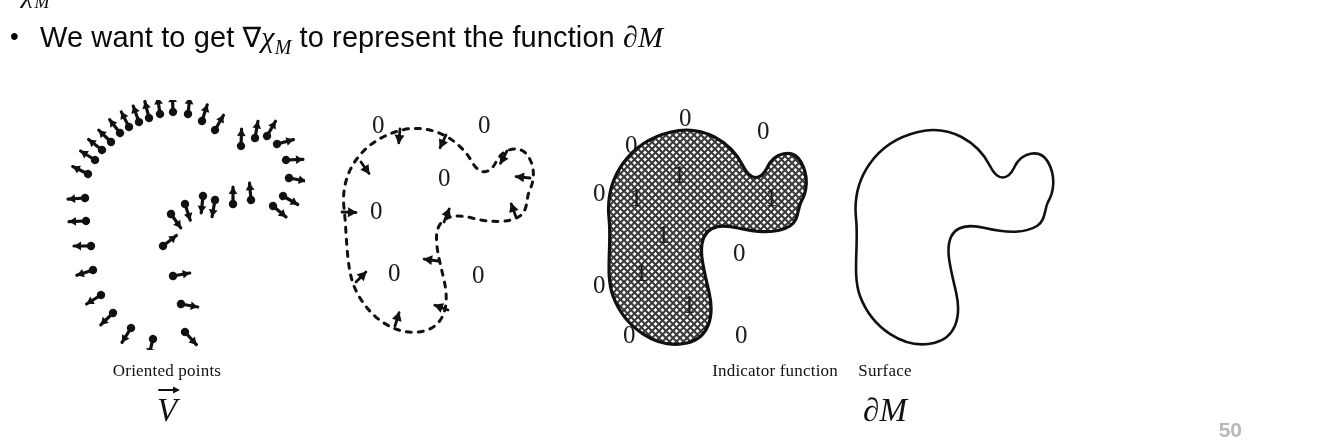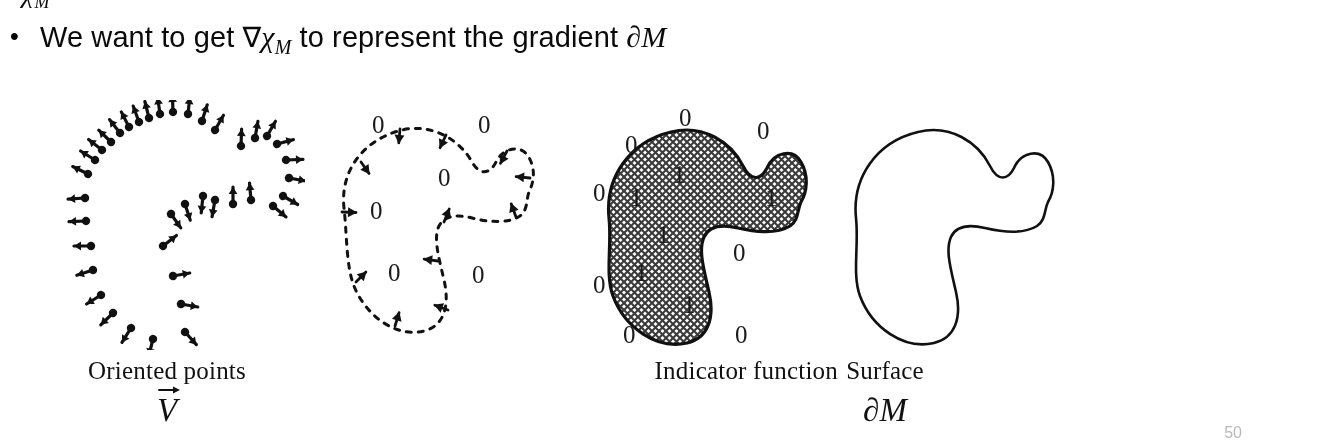--- a/index.html
+++ b/index.html
@@ -86,21 +86,21 @@
   
   .caption {
     position: absolute;
     top: 356px;
     width: 290px;
     text-align: center;
     font-family: "Liberation Serif", serif;
     color: #111111;
   }
   .caption .caption-title {
-    font-size: 25px;
+    font-size: 17px;
     line-height: 30px;
     letter-spacing: 0.2px;
     white-space: nowrap;
   }
   .caption .caption-symbol {
     display: block;
     margin-top: 4px;
     font-size: 33px;
     line-height: 40px;
     font-style: italic;
@@ -138,33 +138,34 @@
     font-size: 25px;
     line-height: 25px;
     color: #1a1a1a;
   }
 
   
   #page-number {
     position: absolute;
     right: 90px;
     bottom: 4px;
-    font-size: 16px;
+    font-size: 21px;
     color: #b8b8b8;
     font-family: "Liberation Sans", sans-serif;
+    font-weight: bold;
   }
 </style>
 </head>
 <body>
 
 <div id="cutoff-line"><span>χ</span><span class="sub">M</span></div>
 
 <div id="bullet-row">
   <span id="bullet-glyph">•</span>
-  <span id="bullet-text"><span>We want to get</span><span>&nbsp;</span><span class="nabla">∇</span><span class="mathit">χ</span><span class="mathit"><span class="sub">M</span></span><span>&nbsp;</span><span>to represent the gradient</span><span>&nbsp;</span><span class="mathit">∂M</span></span>
+  <span id="bullet-text"><span>We want to get</span><span>&nbsp;</span><span class="nabla">∇</span><span class="mathit">χ</span><span class="mathit"><span class="sub">M</span></span><span>&nbsp;</span><span>to represent the function</span><span>&nbsp;</span><span class="mathit">∂M</span></span>
 </div>
 
 <div class="panel" id="panel-oriented-points">
   <svg width="250" height="250" viewBox="0 0 250 250">
     <defs>
       <g id="op">
         <circle cx="0" cy="0" r="4.2" fill="#111"></circle>
         <path d="M0 0 L17 0" stroke="#111" stroke-width="3.2" stroke-linecap="round"></path>
         <path d="M17 0 L10 -4.4 L10 4.4 Z" fill="#111"></path>
       </g>

